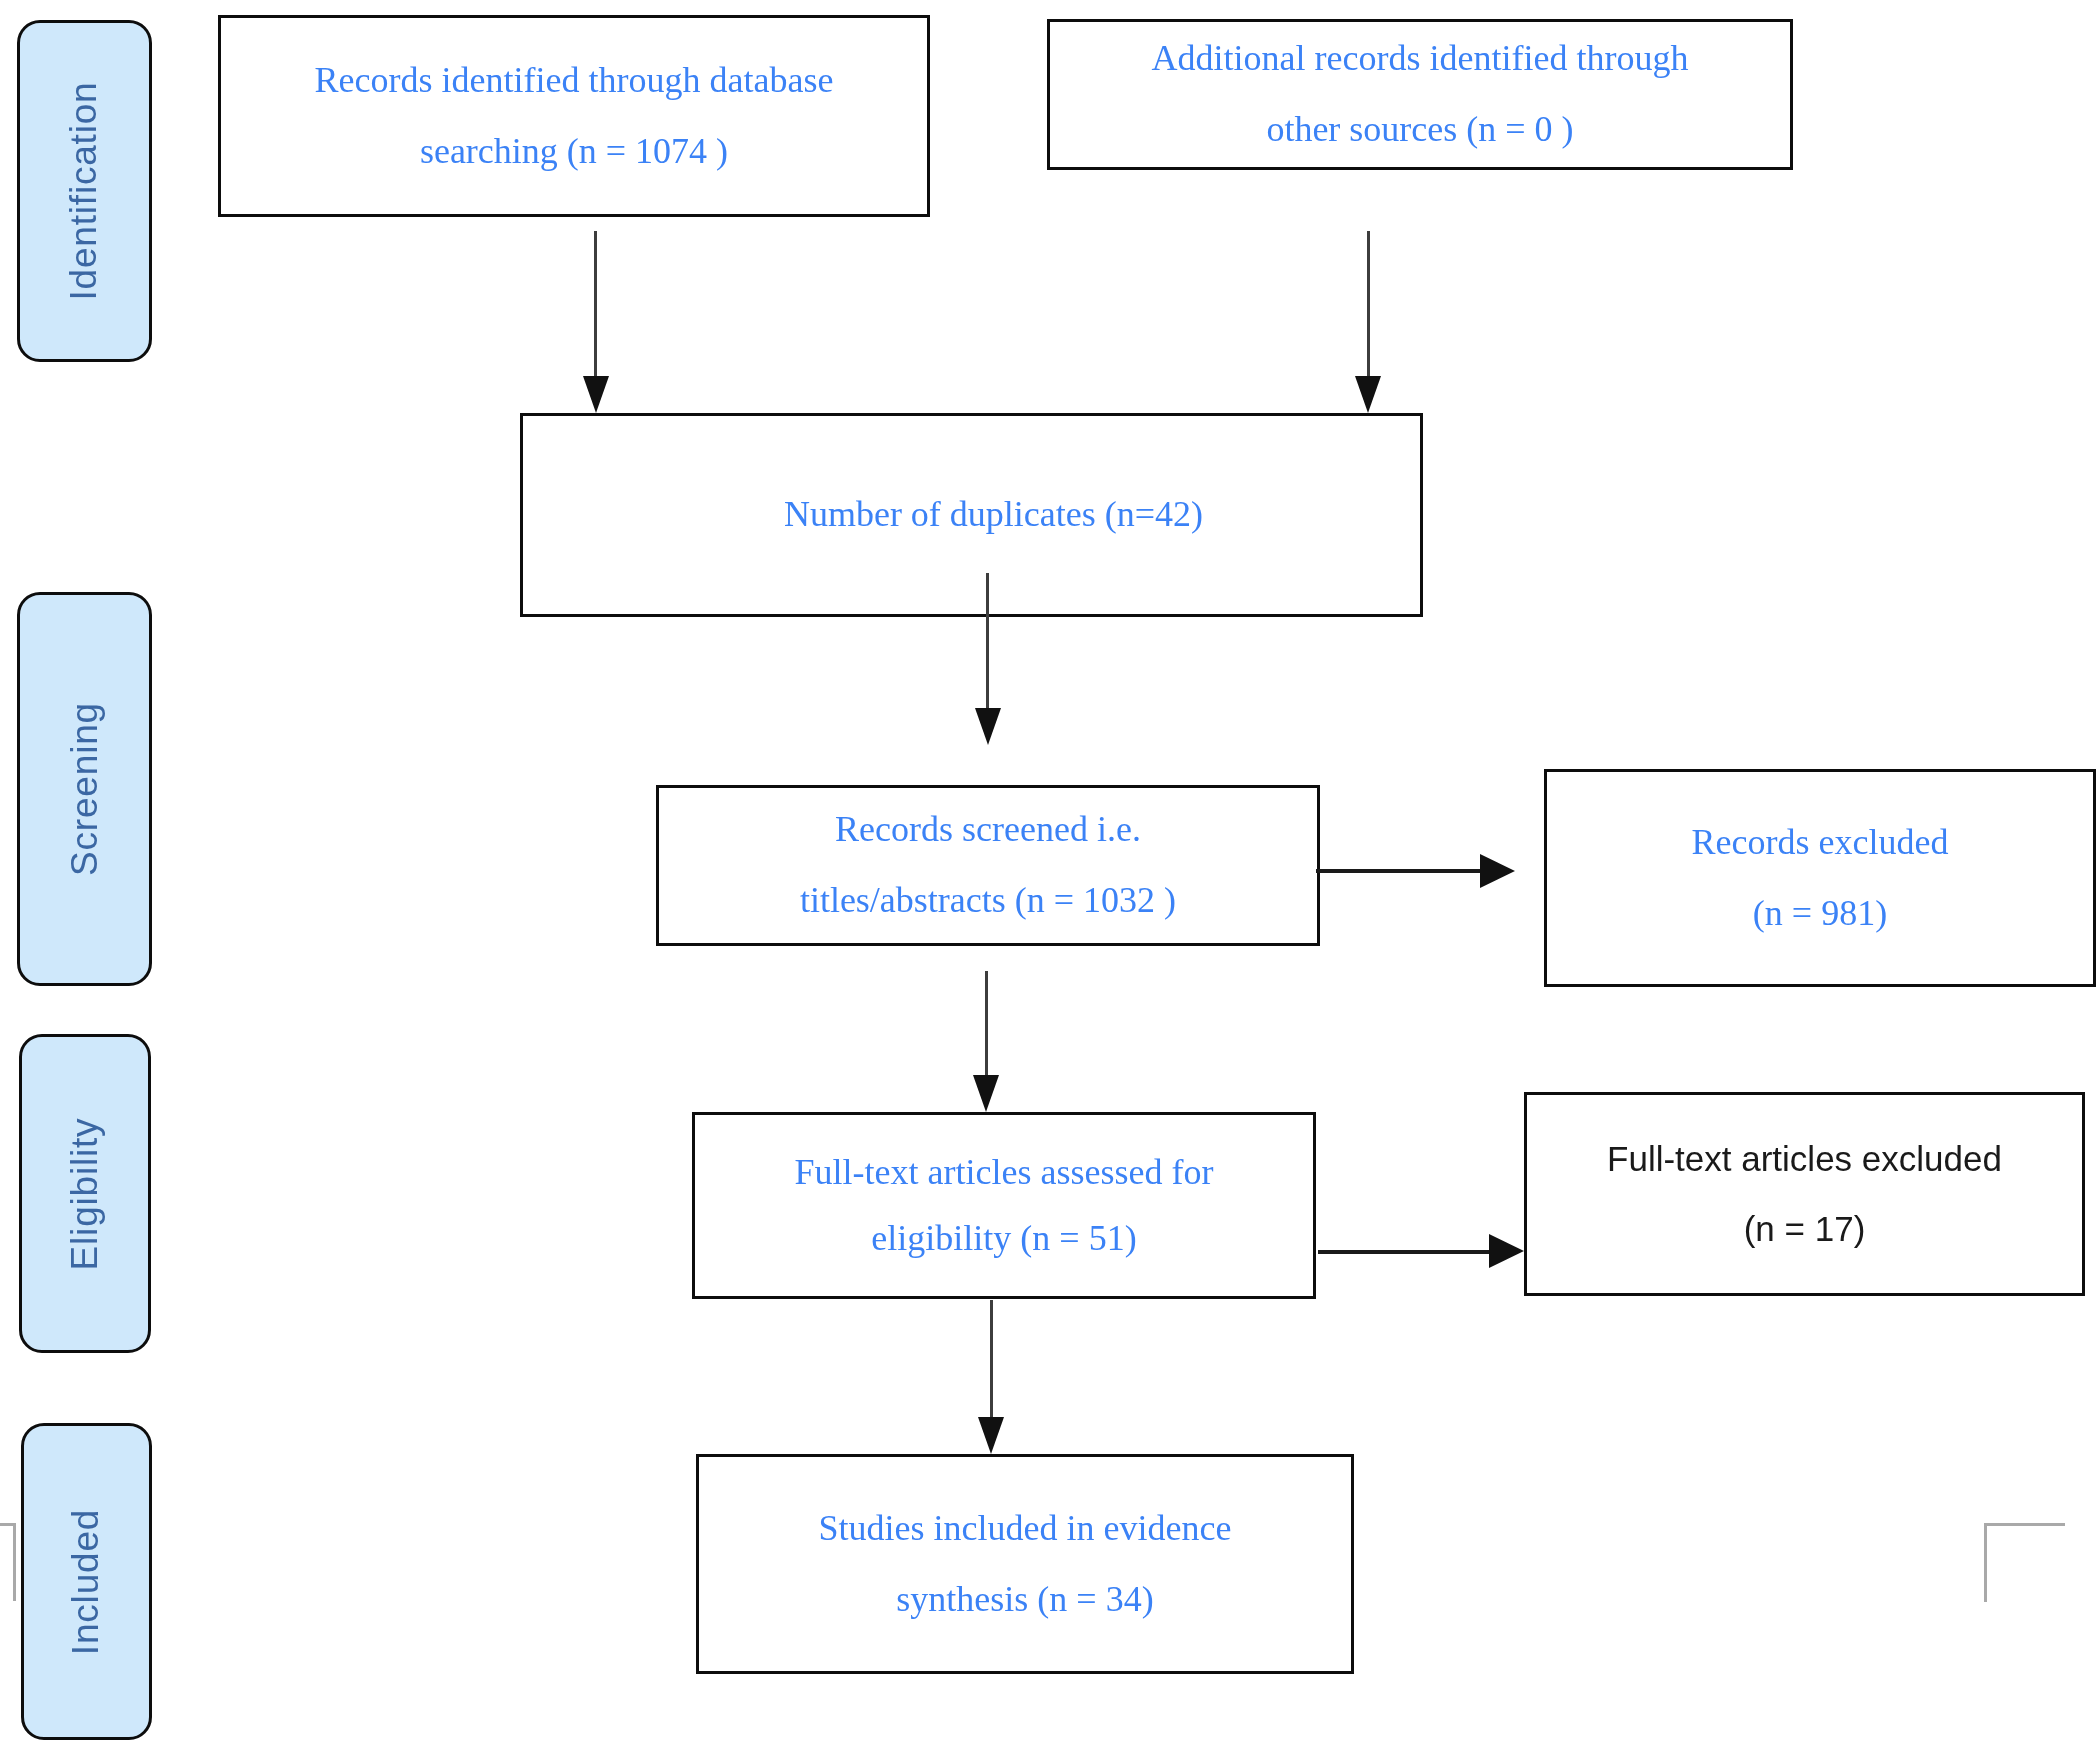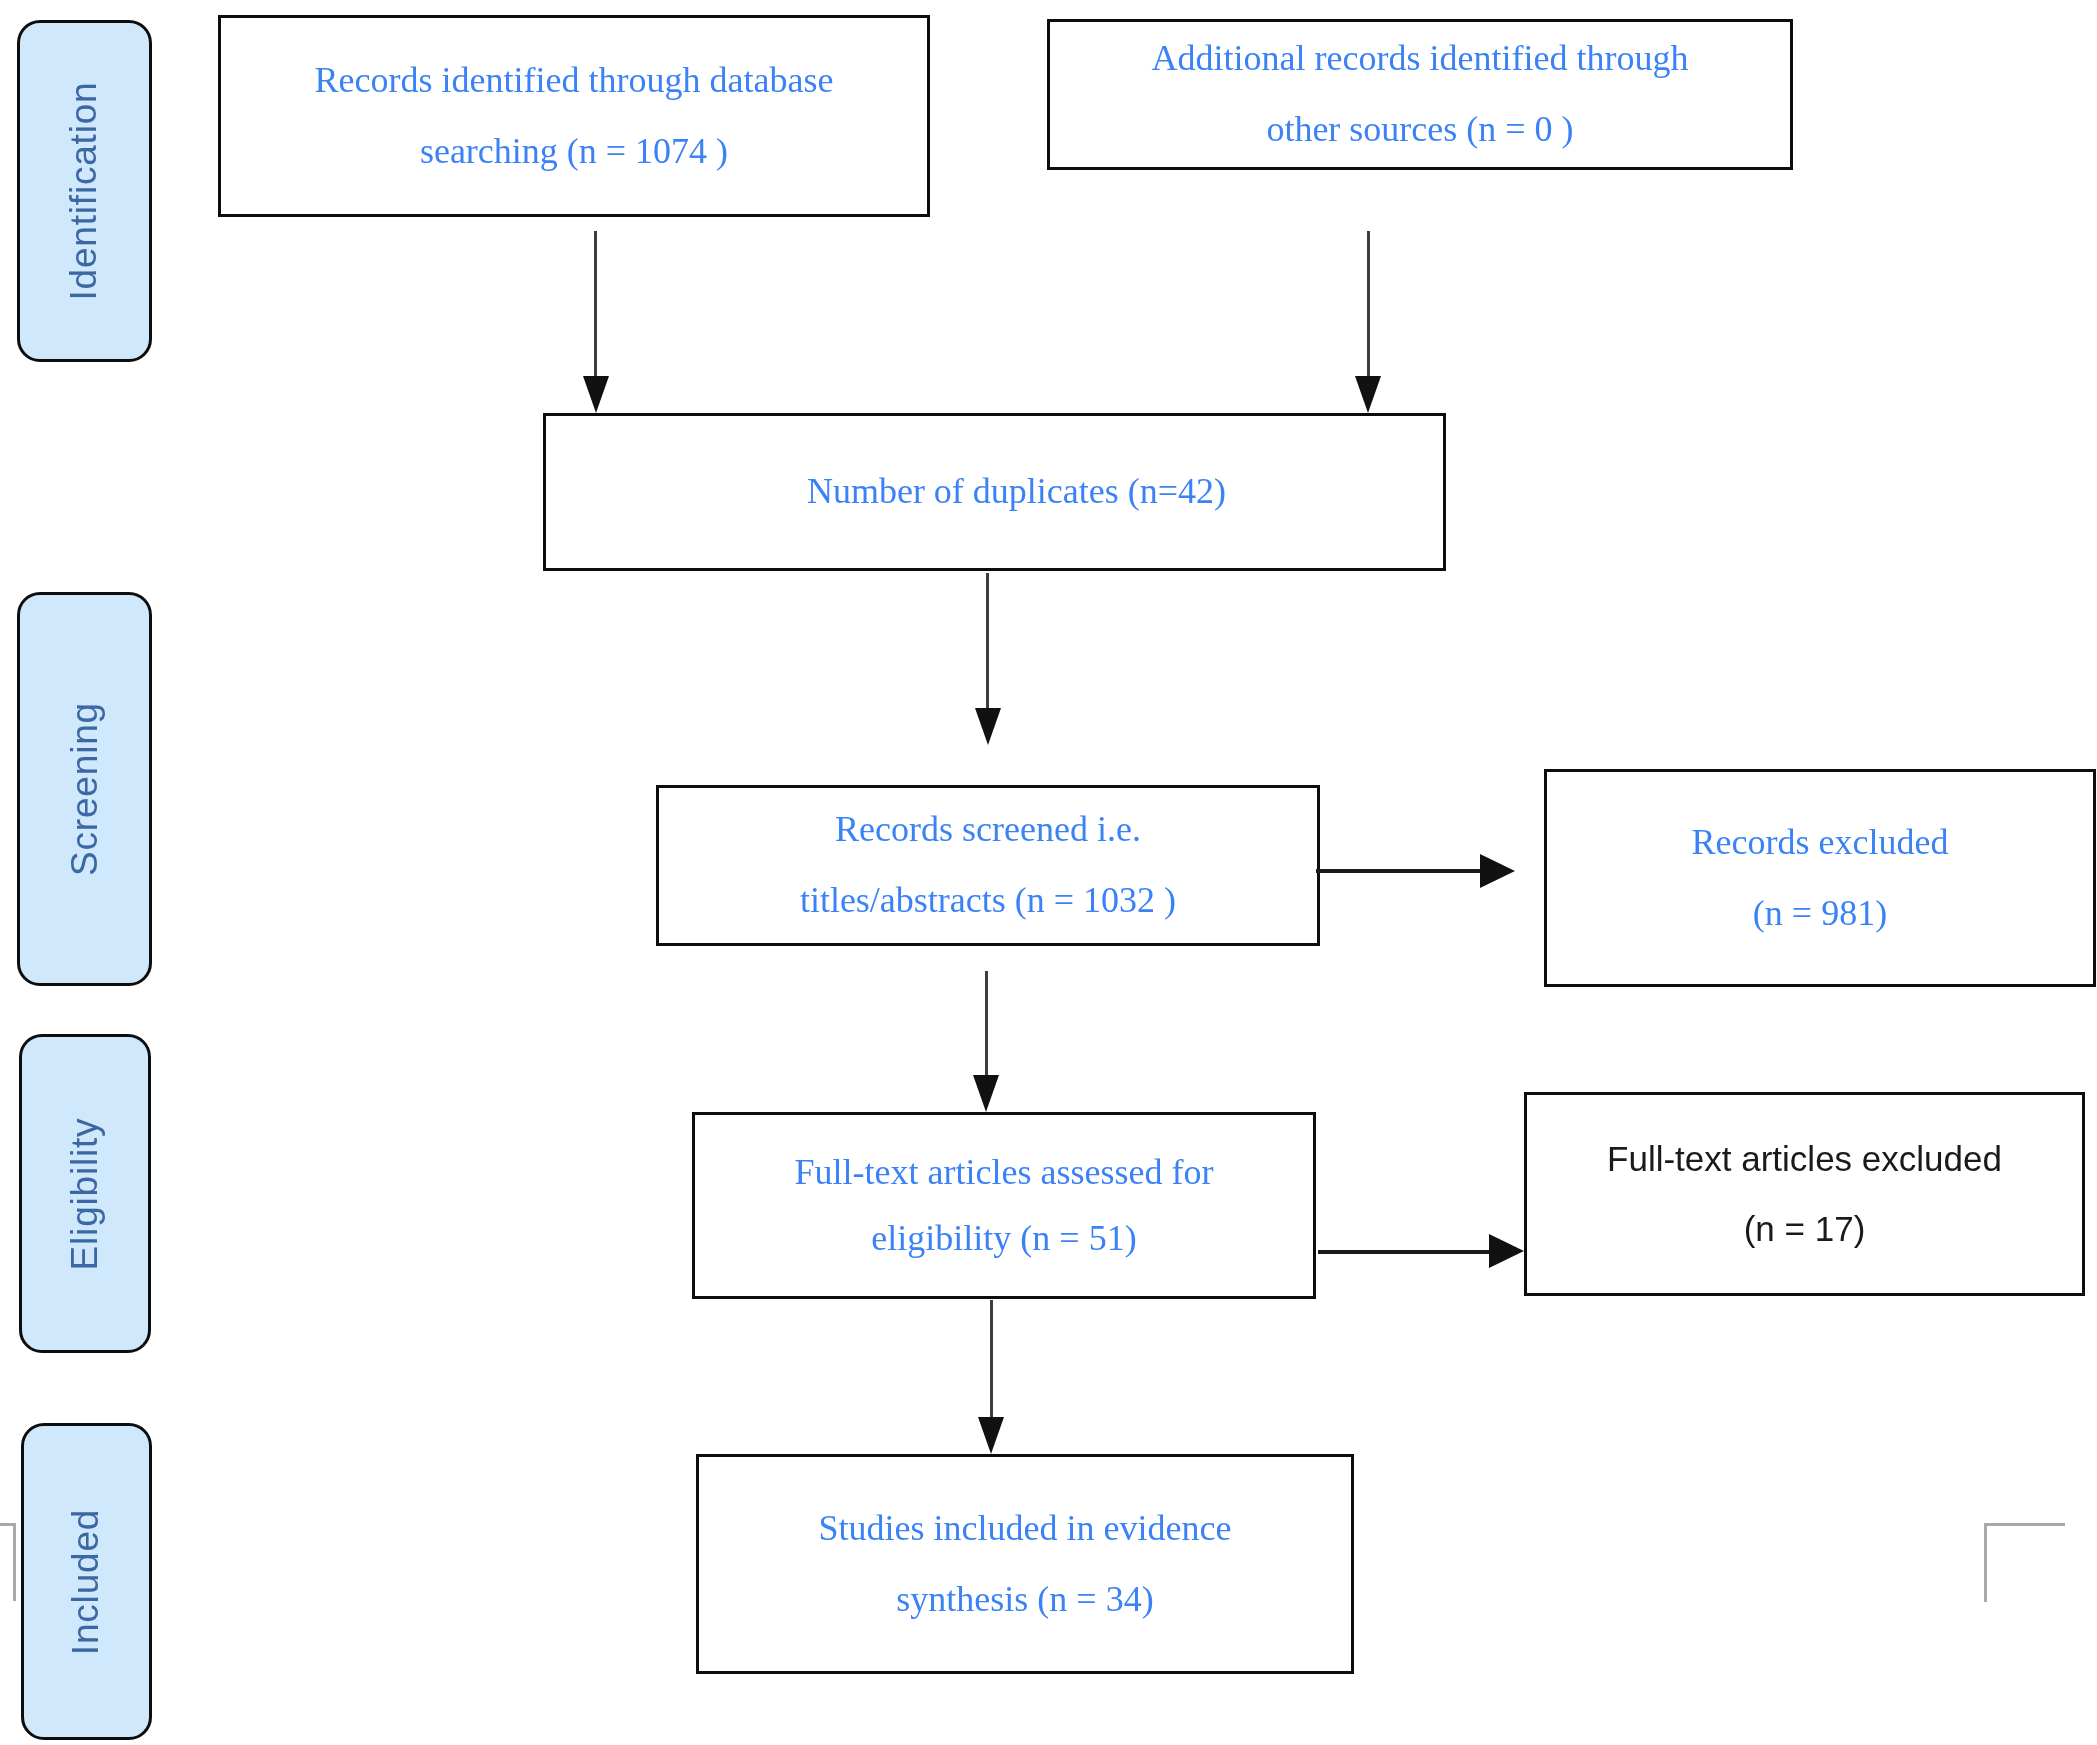--- a/index.html
+++ b/index.html
@@ -123,21 +123,21 @@
   <div class="flow-box" style="left:218px; top:15.4px; width:712px; height:202px;">
     <div class="bline">Records identified through database</div>
     <div class="bline">searching (n = 1074 )</div>
   </div>
 
   <div class="flow-box" style="left:1047px; top:19px; width:746px; height:151px;">
     <div class="bline">Additional records identified through</div>
     <div class="bline">other sources (n = 0 )</div>
   </div>
 
-  <div class="flow-box" style="left:543px; top:413px; width:903px; height:158px;padding-left:44px;">
+  <div class="flow-box" style="left:520px; top:413px; width:903px; height:204px;padding-left:44px;">
     <div class="bline">Number of duplicates (n=42)</div>
   </div>
 
   <div class="flow-box" style="left:656px; top:785px; width:664px; height:161px;">
     <div class="bline">Records screened i.e.</div>
     <div class="bline">titles/abstracts (n = 1032 )</div>
   </div>
 
   <div class="flow-box" style="left:1516px; top:769px; width:552px; height:218px;margin-left:28px;">
     <div class="bline">Records excluded</div>

